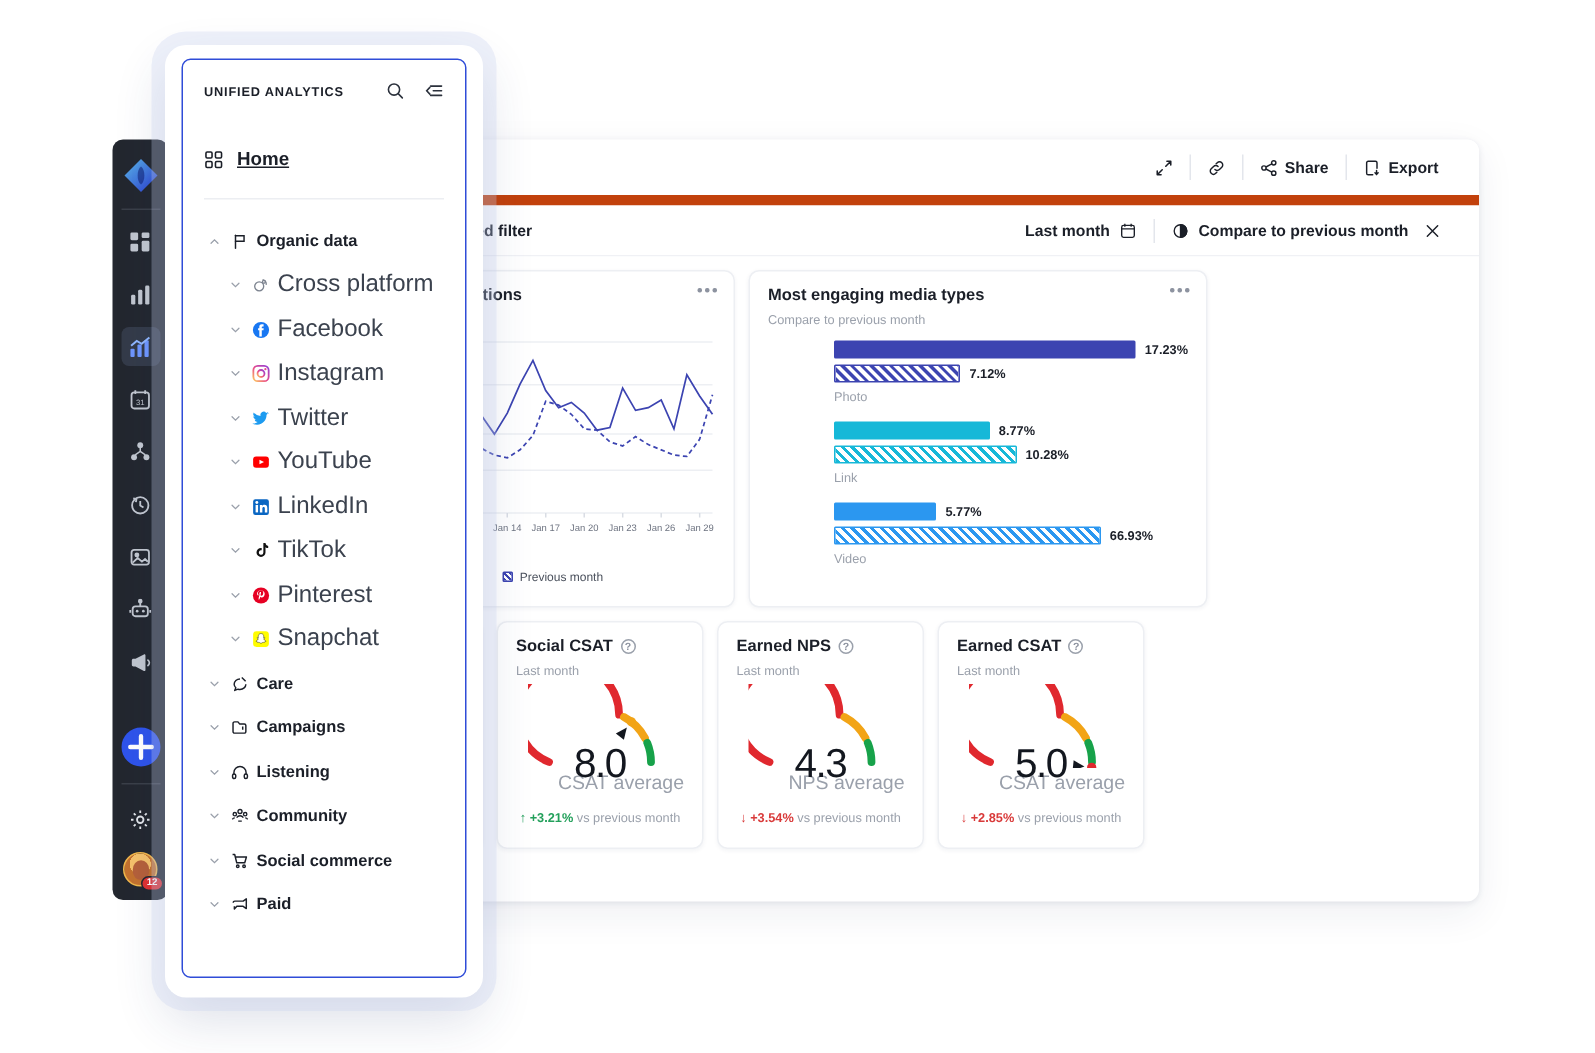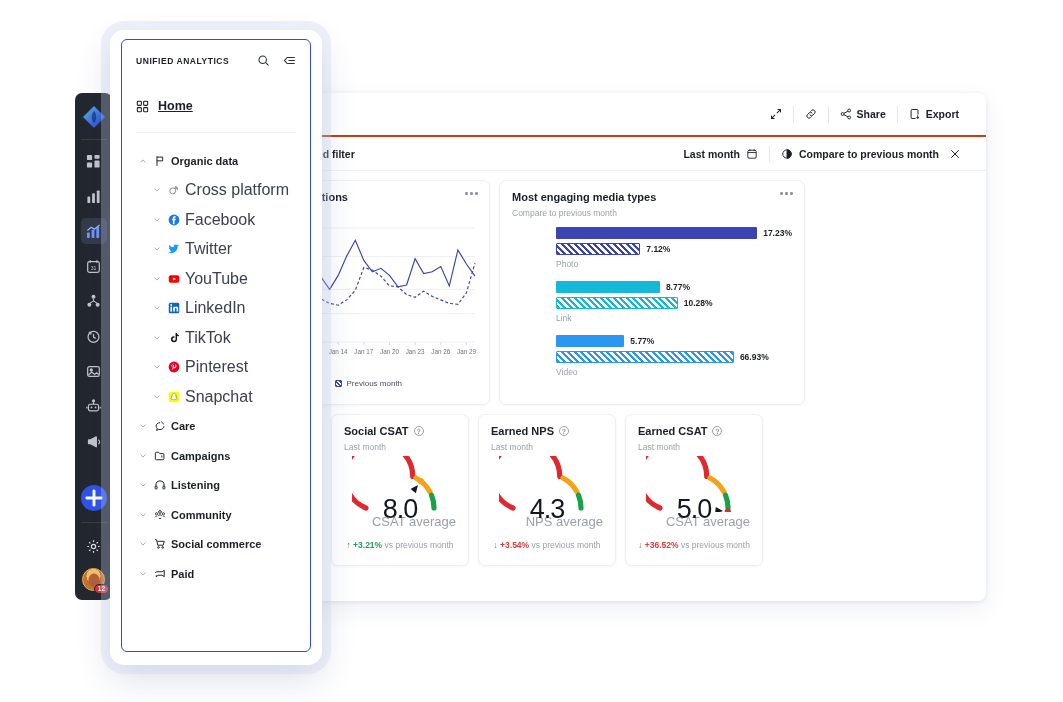--- a/index.html
+++ b/index.html
@@ -50,21 +50,21 @@
 
   
   #dash {
     position:absolute; left:172px; top:93px; width:814px; height:508px;
     background:#fff; border-radius:8px;
     box-shadow:0 1px 4px rgba(30,40,80,.10), 0 8px 26px rgba(30,40,80,.07);
     overflow:hidden; z-index:2;
   }
   .dash-header {
     height:44px; display:flex; align-items:center; padding:0 16px;
-    border-bottom:2px solid #c2410c; background:#fff;
+    border-bottom:7px solid #c2410c; background:#fff;
   }
   .dash-title { font-size:14.5px; font-weight:bold; color:#1b1f28; letter-spacing:-.2px;}
   .hdr-right { margin-left:auto; display:flex; align-items:center; gap:0px; }
   .hdr-btn {
     display:flex; align-items:center; gap:5px; padding:0 11px; height:20px;
     font-size:10.5px; font-weight:bold; color:#1b1f28; white-space:nowrap;
   }
   .hdr-div { width:1px; height:17px; background:#e3e6ec; }
   .hdr-btn svg { width:12px; height:12px; display:block; }
 
@@ -533,21 +533,21 @@
             <svg viewBox="0 0 96 56" width="96" height="56">
               <path d="M14.00 52.00 A34 34 0 1 1 60.74 20.48" stroke="#e0282e" stroke-width="5.2" fill="none" stroke-linecap="round"></path>
               <path d="M63.96 21.98 A34 34 0 0 1 78.02 36.04" stroke="#f2a416" stroke-width="5.2" fill="none" stroke-linecap="round"></path>
               <path d="M79.52 39.26 A34 34 0 0 1 82.00 52.00" stroke="#17a24a" stroke-width="5.2" fill="none" stroke-linecap="round"></path>
               <circle cx="81.8" cy="55.6" r="3.1" fill="#e0282e"></circle>
               <path d="M-4 -3.4 L3.6 0 L-4 3.4 Z" fill="#13171f" transform="translate(73.4,54.7) rotate(6.0)"></path>
             </svg>
             <div class="gval">5.0</div>
           </div>
           <div class="gcap">CSAT average</div>
-          <div class="gdelta down"><span class="arr">↓</span> <b>+36.52%</b> <span>vs previous month</span></div>
+          <div class="gdelta down"><span class="arr">↓</span> <b>+2.85%</b> <span>vs previous month</span></div>
         </div>
       </div>
   </div>
 </div>
 
 <div id="panel">
   <div class="inner">
     <div class="p-top">
       <div class="p-brand">UNIFIED ANALYTICS</div>
       <div class="p-icons">
@@ -622,20 +622,42 @@
           <span class="tx">Facebook</span>
         </div>
         <div class="nav-item lvl2">
           <span class="chev">
             <svg viewBox="0 0 16 16" fill="none" stroke="#9aa0ab" stroke-width="1.7" stroke-linecap="round">
               <path d="M3.4 5.6L8 10.2l4.6-4.6"></path>
             </svg>
           </span>
           <span class="ic">
             <svg viewBox="0 0 16 16">
+              <defs>
+                <linearGradient id="ig" x1="0" y1="1" x2="1" y2="0">
+                  <stop offset="0" stop-color="#FDCB5C"></stop>
+                  <stop offset=".45" stop-color="#E94B8A"></stop>
+                  <stop offset="1" stop-color="#8F3ED9"></stop>
+                </linearGradient>
+              </defs>
+              <rect x="1.2" y="1.2" width="13.6" height="13.6" rx="4" fill="none" stroke="url(#ig)" stroke-width="1.6"></rect>
+              <circle cx="8" cy="8" r="3.1" fill="none" stroke="url(#ig)" stroke-width="1.6"></circle>
+              <circle cx="11.9" cy="4.2" r="1" fill="#E94B8A"></circle>
+            </svg>
+          </span>
+          <span class="tx">Instagram</span>
+        </div>
+        <div class="nav-item lvl2">
+          <span class="chev">
+            <svg viewBox="0 0 16 16" fill="none" stroke="#9aa0ab" stroke-width="1.7" stroke-linecap="round">
+              <path d="M3.4 5.6L8 10.2l4.6-4.6"></path>
+            </svg>
+          </span>
+          <span class="ic">
+            <svg viewBox="0 0 16 16">
               <path d="M15 3.3c-.5.3-1.1.5-1.7.6.6-.4 1-1 1.2-1.6-.6.3-1.2.6-1.9.7a2.9 2.9 0 00-5 2.7A8.3 8.3 0 011.6 2.6a2.9 2.9 0 00.9 3.9c-.5 0-.9-.1-1.3-.4 0 1.4 1 2.6 2.3 2.9-.4.1-.8.1-1.2 0 .4 1.2 1.5 2 2.7 2A5.9 5.9 0 010 12.2a8.3 8.3 0 004.5 1.3c5.4 0 8.4-4.5 8.4-8.4V4.7c.6-.4 1.1-1 1.5-1.6z" fill="#1D9BF0"></path>
             </svg>
           </span>
           <span class="tx">Twitter</span>
         </div>
         <div class="nav-item lvl2">
           <span class="chev">
             <svg viewBox="0 0 16 16" fill="none" stroke="#9aa0ab" stroke-width="1.7" stroke-linecap="round">
               <path d="M3.4 5.6L8 10.2l4.6-4.6"></path>
             </svg>

